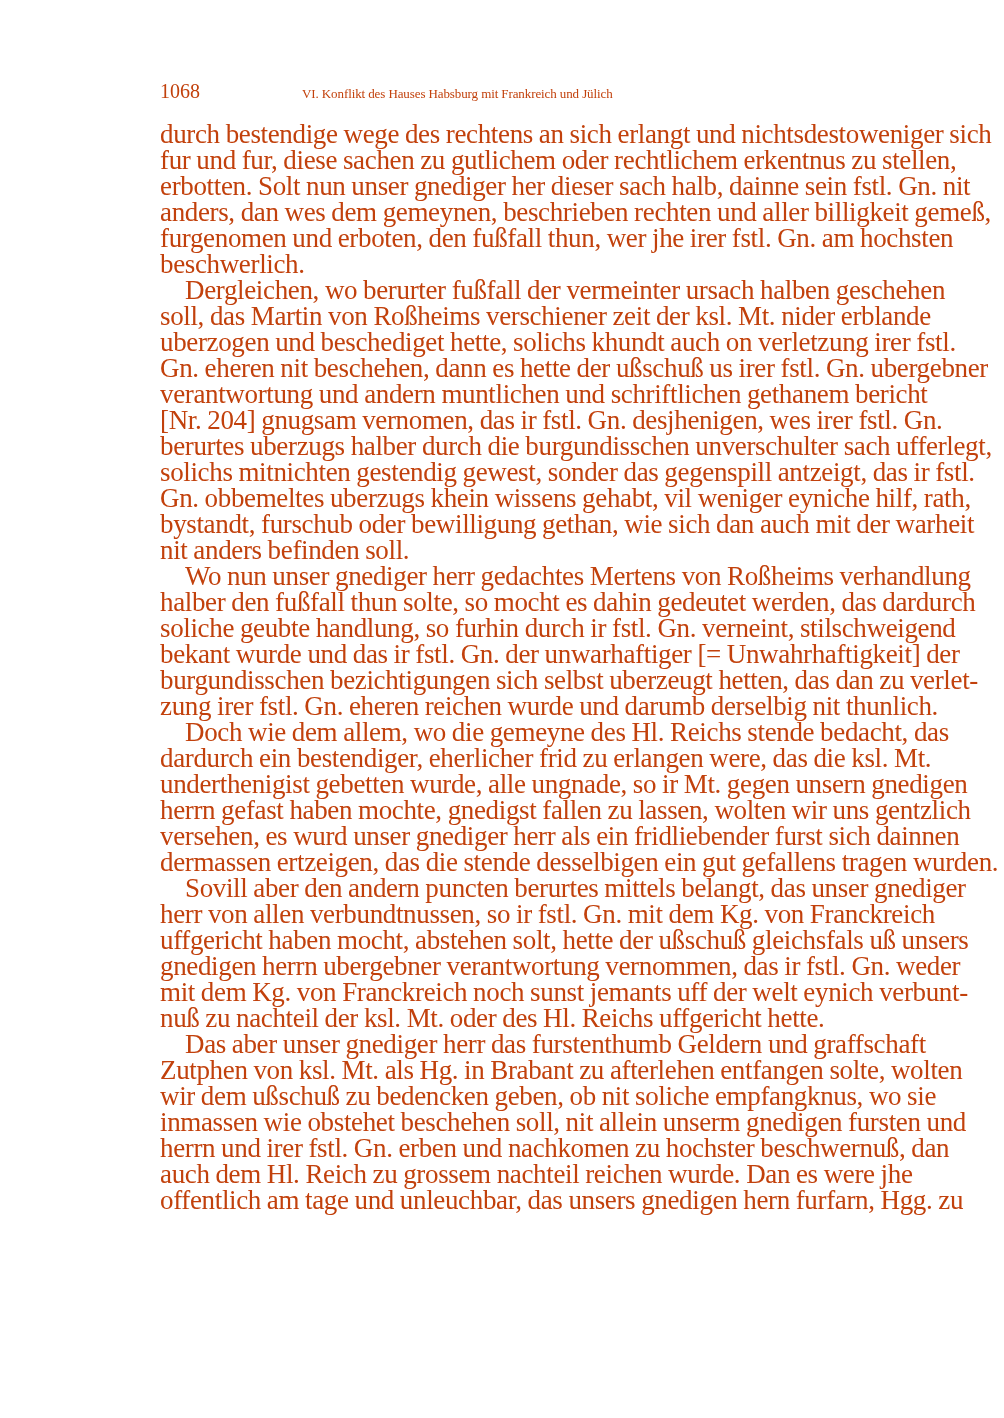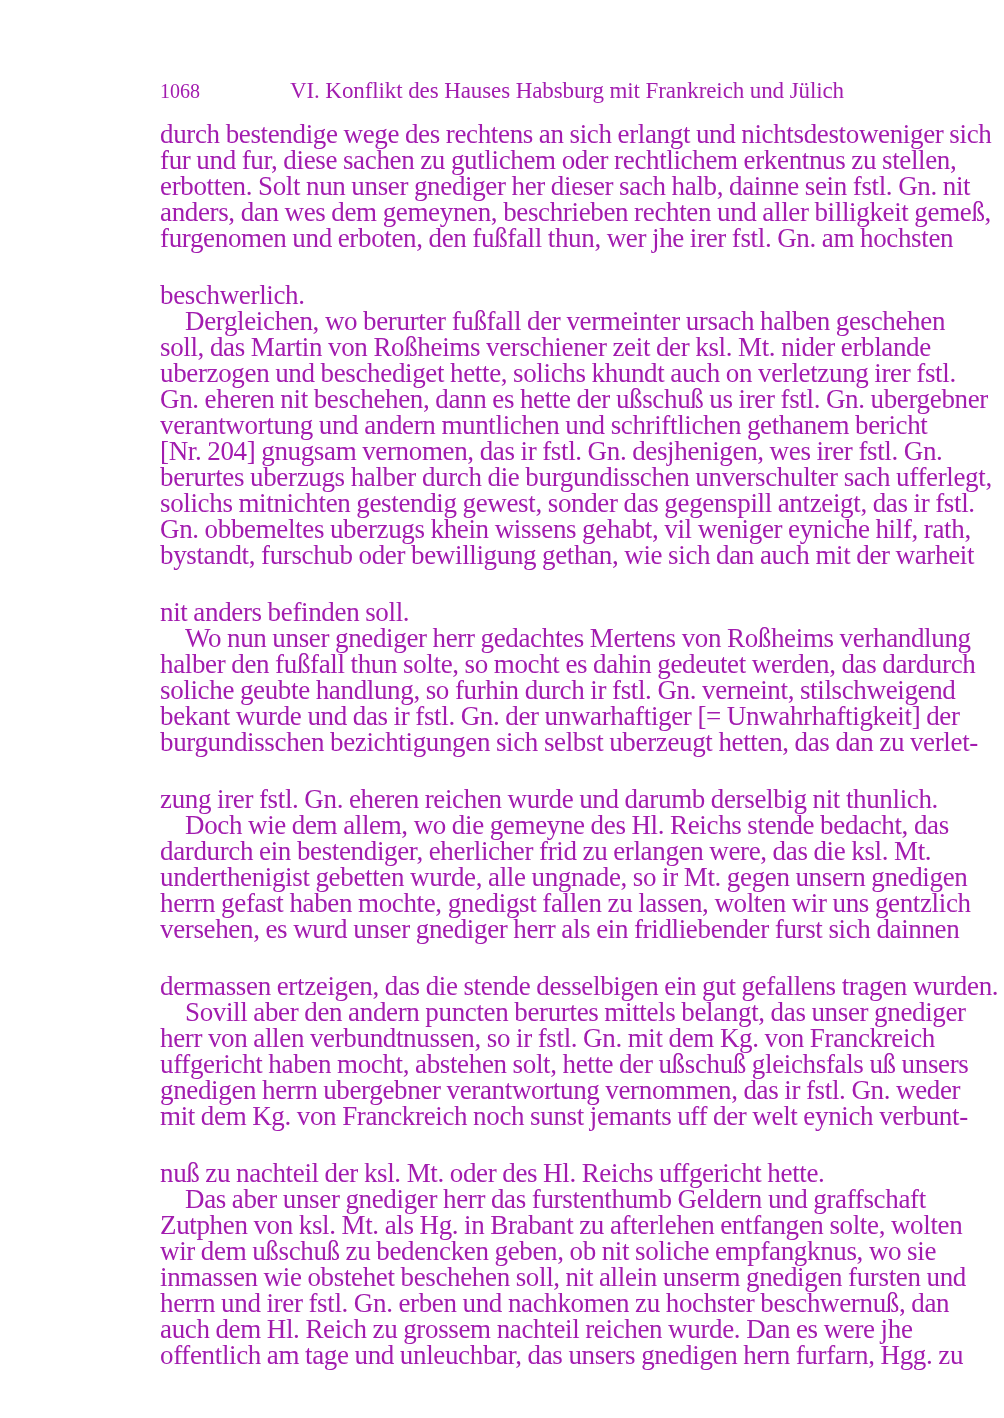--- a/index.html
+++ b/index.html
@@ -1,31 +1,31 @@
 <!DOCTYPE html>
 <html><head>
 <meta charset="utf-8">
 <style>
   html, body { margin: 0; padding: 0; background: #ffffff; }
   body { width: 1004px; height: 1418px; position: relative; overflow: hidden; }
   .page {
     position: absolute; left: 160px; top: 78px; width: 749px;
     font-family: "Liberation Serif", "DejaVu Serif", serif;
-    color: #a21caf;
+    color: #c2410c;
   }
   .running-head {
     display: flex; align-items: baseline;
     font-size: 19px; line-height: 26px; height: 30px;
     margin-bottom: 13px;
   }
   .page-number { width: 130px; font-size: 20px; }
-  .head-title { font-size: 23px; letter-spacing: -0.1px; }
+  .head-title { font-size: 13px; letter-spacing: -0.1px; margin-left: 12px; }
   .body-text { font-size: 27px; line-height: 26px; letter-spacing: -0.35px; word-spacing: -0.5px; }
   .line { display: block; text-align: justify; text-align-last: justify; white-space: nowrap; height: 26px; }
-  .line.last { text-align-last: left; margin-top: 31px; }
+  .line.last { text-align-last: left; }
   .line.indent { padding-left: 25px; }
   .em { }
 </style>
 </head>
 <body>
 
 <div class="page">
   <div class="running-head">
     <span class="page-number">1068</span>
     <span class="head-title">VI. Konflikt des Hauses Habsburg mit Frankreich und Jülich</span>

